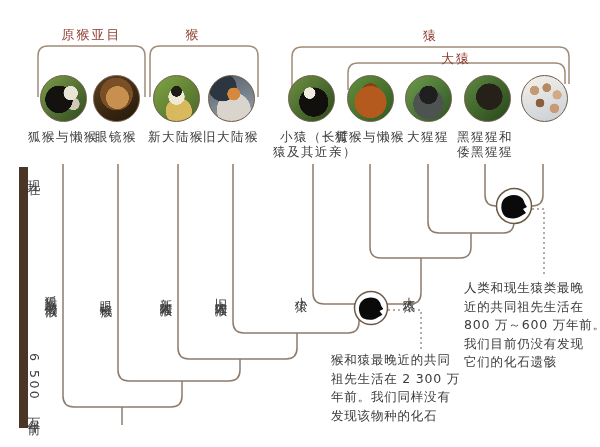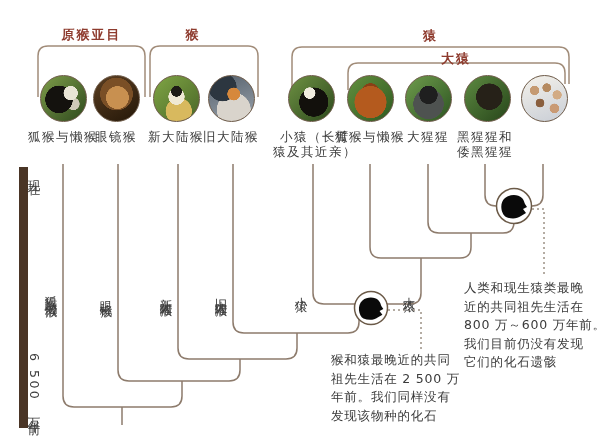--- a/index.html
+++ b/index.html
@@ -4,21 +4,21 @@
 <style>
   html,body{margin:0;padding:0;background:#fff;}
   #stage{
     position:relative;width:600px;height:447px;background:#ffffff;overflow:hidden;
     font-family:"DejaVu Sans",sans-serif;
   }
   #treesvg{position:absolute;left:0;top:0;z-index:1;}
   .abs{position:absolute;z-index:2;}
   
   .grp-label{
-    font-size:13px;font-weight:bold;color:#8e3b2e;letter-spacing:2px;
+    font-size:13px;font-weight:normal;color:#8e3b2e;letter-spacing:2px;
     text-align:center;line-height:14px;
   }
   
   .photo{
     position:absolute;top:75px;width:47px;height:47px;border-radius:50%;
     border:1.5px solid #6d5a48;box-sizing:border-box;z-index:3;
   }
   .ph-lemur{background:
     radial-gradient(circle at 66% 38%,#e9e5d6 0 17%,rgba(0,0,0,0) 18%),
     radial-gradient(circle at 40% 52%,#14120e 0 38%,rgba(0,0,0,0) 39%),
@@ -153,21 +153,21 @@
   <div class="vtext" style="left:160px;bottom:149px">新大陆猴</div>
   <div class="vtext" style="left:215px;bottom:149px">旧大陆猴</div>
   <div class="vtext" style="left:295px;bottom:155px">小猿</div>
   <div class="vtext" style="left:403px;bottom:155px">大猿</div>
 
   <div class="timeline-bar"></div>
   <div class="vtext" style="left:28px;top:170px">现在</div>
   <div class="vtext" style="left:28px;top:353px">6 500 万年前</div>
 
   <div class="ann" style="left:331px;top:351px;width:132px">猴和猿最晚近的共同
-祖先生活在 2 500 万
+祖先生活在 2 300 万
 年前。我们同样没有
 发现该物种的化石</div>
   <div class="ann" style="left:464px;top:279px;width:142px">人类和现生猿类最晚
 近的共同祖先生活在
 800 万～600 万年前。
 我们目前仍没有发现
 它们的化石遗骸</div>
 
 </div>
 

